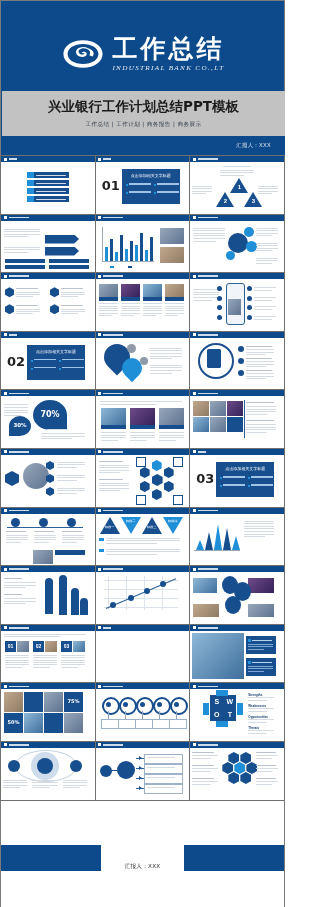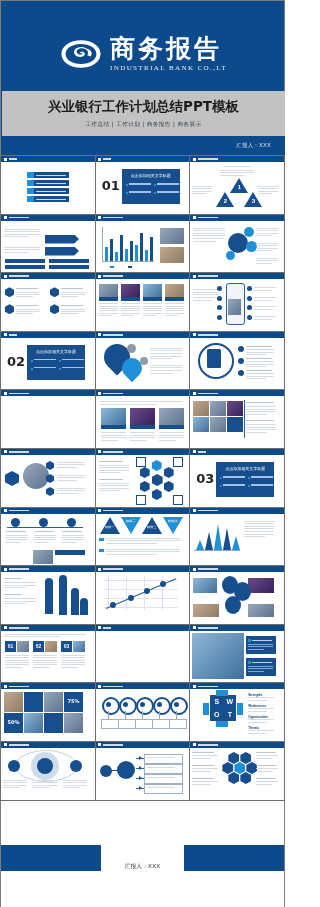--- a/index.html
+++ b/index.html
@@ -5,21 +5,21 @@
   html,body{margin:0;padding:0;background:#fff;}
   body{width:285px;height:907px;overflow:hidden;font-family:"Liberation Sans","DejaVu Sans",sans-serif;}
   #page{position:relative;width:285px;height:907px;background:#fff;box-sizing:border-box;}
 
   
   .cover{position:relative;width:285px;height:155px;background:#0c4a8c;box-sizing:border-box;border:1px solid #7b7b7b;border-bottom:none;}
   .cover-logo-row{position:absolute;left:0;top:24px;width:285px;height:58px;display:flex;align-items:center;justify-content:center;gap:8px;}
   .logo-mark{width:42px;height:30px;flex:0 0 auto;}
   .logo-text{display:flex;flex-direction:column;align-items:flex-start;}
   .logo-cn{color:#fff;font-size:25px;font-weight:700;letter-spacing:3px;line-height:1.05;font-family:"DejaVu Sans","Liberation Sans",sans-serif;}
-  .logo-en{color:#e7eaf0;font-size:7.1px;letter-spacing:1.35px;font-family:"Liberation Serif","DejaVu Serif",serif;margin-top:2px;}
+  .logo-en{color:#e7eaf0;font-size:7.1px;letter-spacing:1.35px;font-family:"Liberation Serif","DejaVu Serif",serif;margin-top:2px;font-style:italic;}
 
   .graybar{position:absolute;left:1px;top:90px;width:283px;height:45px;background:#c2c2c2;box-sizing:border-box;display:flex;flex-direction:column;align-items:center;justify-content:center;}
   .gray-title{color:#1b1b1b;font-size:13.5px;font-weight:700;letter-spacing:0px;font-family:"DejaVu Sans","Liberation Sans",sans-serif;white-space:nowrap;}
   .gray-sub{color:#2e3a46;font-size:5.6px;margin-top:5px;letter-spacing:.4px;font-family:"DejaVu Sans","Liberation Sans",sans-serif;white-space:nowrap;}
   .cover-foot{position:absolute;left:1px;top:135px;width:283px;height:19px;background:#0c4a8c;display:flex;align-items:center;justify-content:flex-end;}
   .cover-foot span{color:#dfe6ef;font-size:5.4px;margin-right:14px;letter-spacing:.3px;font-family:"DejaVu Sans","Liberation Sans",sans-serif;}
 
   
   .grid{position:relative;width:285px;background:#6f6f6f;padding:1px 1px 1px 1px;box-sizing:border-box;
         display:grid;grid-template-columns:repeat(3,1fr);gap:1px;}
@@ -56,21 +56,21 @@
 
 <div id="page">
 
   <div class="cover">
     <div class="cover-logo-row">
       <svg class="logo-mark" viewBox="0 0 100 72">
         <path fill="#ffffff" d="M50 3C23 3 3 17 3 36s20 33 47 33c27 0 47-14 47-33S77 3 50 3zm0 9c21 0 37 10 37 24S71 60 50 60 13 50 13 36 29 12 50 12z"></path>
         <path fill="#ffffff" d="M62 22c-9-5-22-3-27 4-4 6-1 13 7 16 6 2 13 1 16-3 2-3 1-7-3-8-3-1-7 0-8 2l7 2c-2 3-8 3-11 1-4-2-5-7-2-10 4-4 13-5 19-2 7 3 9 10 5 15l8 3c6-8 2-16-11-20z"></path>
       </svg>
       <div class="logo-text">
-        <div class="logo-cn">商务报告</div>
+        <div class="logo-cn">工作总结</div>
         <div class="logo-en">INDUSTRIAL BANK CO.,LT</div>
       </div>
     </div>
 
     <div class="graybar">
       <div class="gray-title">兴业银行工作计划总结PPT模板</div>
       <div class="gray-sub">工作总结 | 工作计划 | 商务报告 | 商务展示</div>
     </div>
 
     <div class="cover-foot">
@@ -380,20 +380,35 @@
           <div class="lnd" style="position:absolute;left:56px;top:35.5px;width:28px;"></div>
           <div class="lnd" style="position:absolute;left:56px;top:37.8px;width:28px;"></div>
           <div class="lnd" style="position:absolute;left:56px;top:40.1px;width:19.599999999999998px;"></div>
         </div>
       </div>
       <div class="thumb">
         <div class="th-bar">
           <i></i>
           <b style="width:20px;" title="点击添加相关文字标题" aria-label="点击添加相关文字标题"></b>
         </div>
+        <div class="th-body">
+          <div class="lnd" style="position:absolute;left:3px;top:8px;width:24px;"></div>
+          <div class="lnd" style="position:absolute;left:3px;top:10.6px;width:24px;"></div>
+          <div class="lnd" style="position:absolute;left:3px;top:13.2px;width:24px;"></div>
+          <div class="lnd" style="position:absolute;left:3px;top:15.8px;width:24px;"></div>
+          <div class="lnd" style="position:absolute;left:3px;top:18.4px;width:16.799999999999997px;"></div>
+          <div class="bx" style="position:absolute;left:32px;top:4px;width:34px;height:30px;border-radius:50% 50% 0 50%;"></div>
+          <div class="pct" style="position:absolute;left:32px;top:14px;width:34px;text-align:center;font-size:8px;">70%</div>
+          <div class="bx" style="position:absolute;left:8px;top:20px;width:22px;height:20px;border-radius:50% 50% 50% 0;"></div>
+          <div class="pct" style="position:absolute;left:8px;top:26px;width:22px;text-align:center;font-size:5.5px;">30%</div>
+          <div class="lnd" style="position:absolute;left:40px;top:37px;width:44px;"></div>
+          <div class="lnd" style="position:absolute;left:40px;top:39.4px;width:44px;"></div>
+          <div class="lnd" style="position:absolute;left:40px;top:41.8px;width:30.799999999999997px;"></div>
+          <div class="lnd" style="position:absolute;left:46px;top:33px;width:20px;"></div>
+        </div>
       </div>
       <div class="thumb">
         <div class="th-bar">
           <i></i>
           <b style="width:20px;" title="点击添加相关文字标题" aria-label="点击添加相关文字标题"></b>
         </div>
         <div class="th-body">
           <div class="lnd" style="position:absolute;left:4px;top:5px;width:82px;"></div>
           <div class="lnd" style="position:absolute;left:4px;top:7.6px;width:57.4px;"></div>
           <div class="ph4" style="position:absolute;left:5px;top:12px;width:25px;height:17px;"></div>

